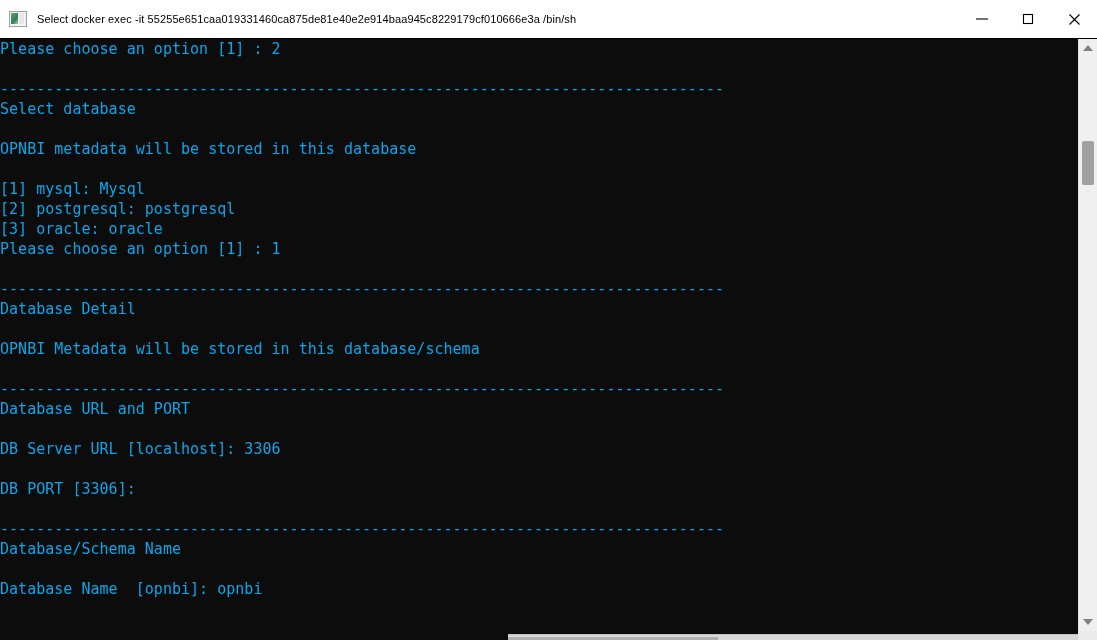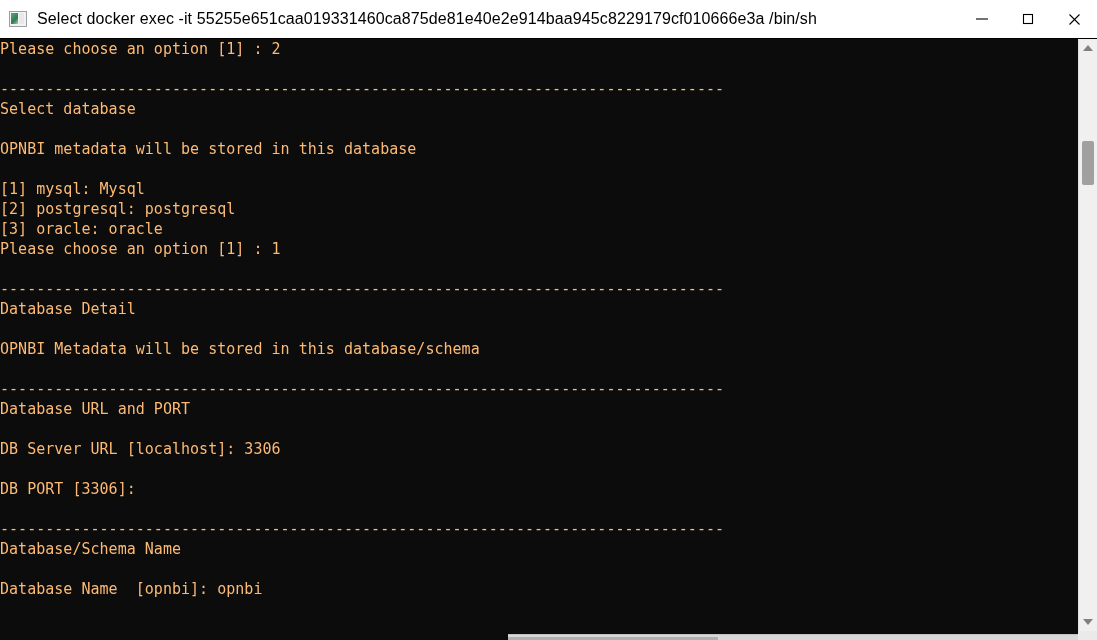--- a/index.html
+++ b/index.html
@@ -60,21 +60,21 @@
     background: linear-gradient(135deg, #5fa87a 0%, #2f7d52 60%, #9fd0b4 100%);
   }
   .title-icon .screen2 {
     position: absolute;
     left: 10px; top: 2px;
     width: 5px; height: 11px;
     background: #e8e8e8;
   }
   .title-text {
     font-family: "Liberation Sans", sans-serif;
-    font-size: 16px;
+    font-size: 11px;
     color: #000000;
     white-space: nowrap;
     overflow: hidden;
     letter-spacing: 0.1px;
     flex: 1 1 auto;
     line-height: 20px;
   }
   .win-buttons {
     display: flex;
     flex: 0 0 auto;
@@ -105,21 +105,21 @@
     bottom: 9px;
     background: #0c0c0c;
     overflow: hidden;
   }
   .term-text {
     margin: 0;
     padding: 0 0 0 0;
     font-family: "DejaVu Sans Mono", "Liberation Mono", monospace;
     font-size: 15px;
     line-height: 20px;
-    color: #fdba74;
+    color: #0ea5e9;
     white-space: pre;
     letter-spacing: 0.02px;
   }
 
   
   .vscroll {
     position: absolute;
     right: 0;
     top: 0;
     width: 19px;

